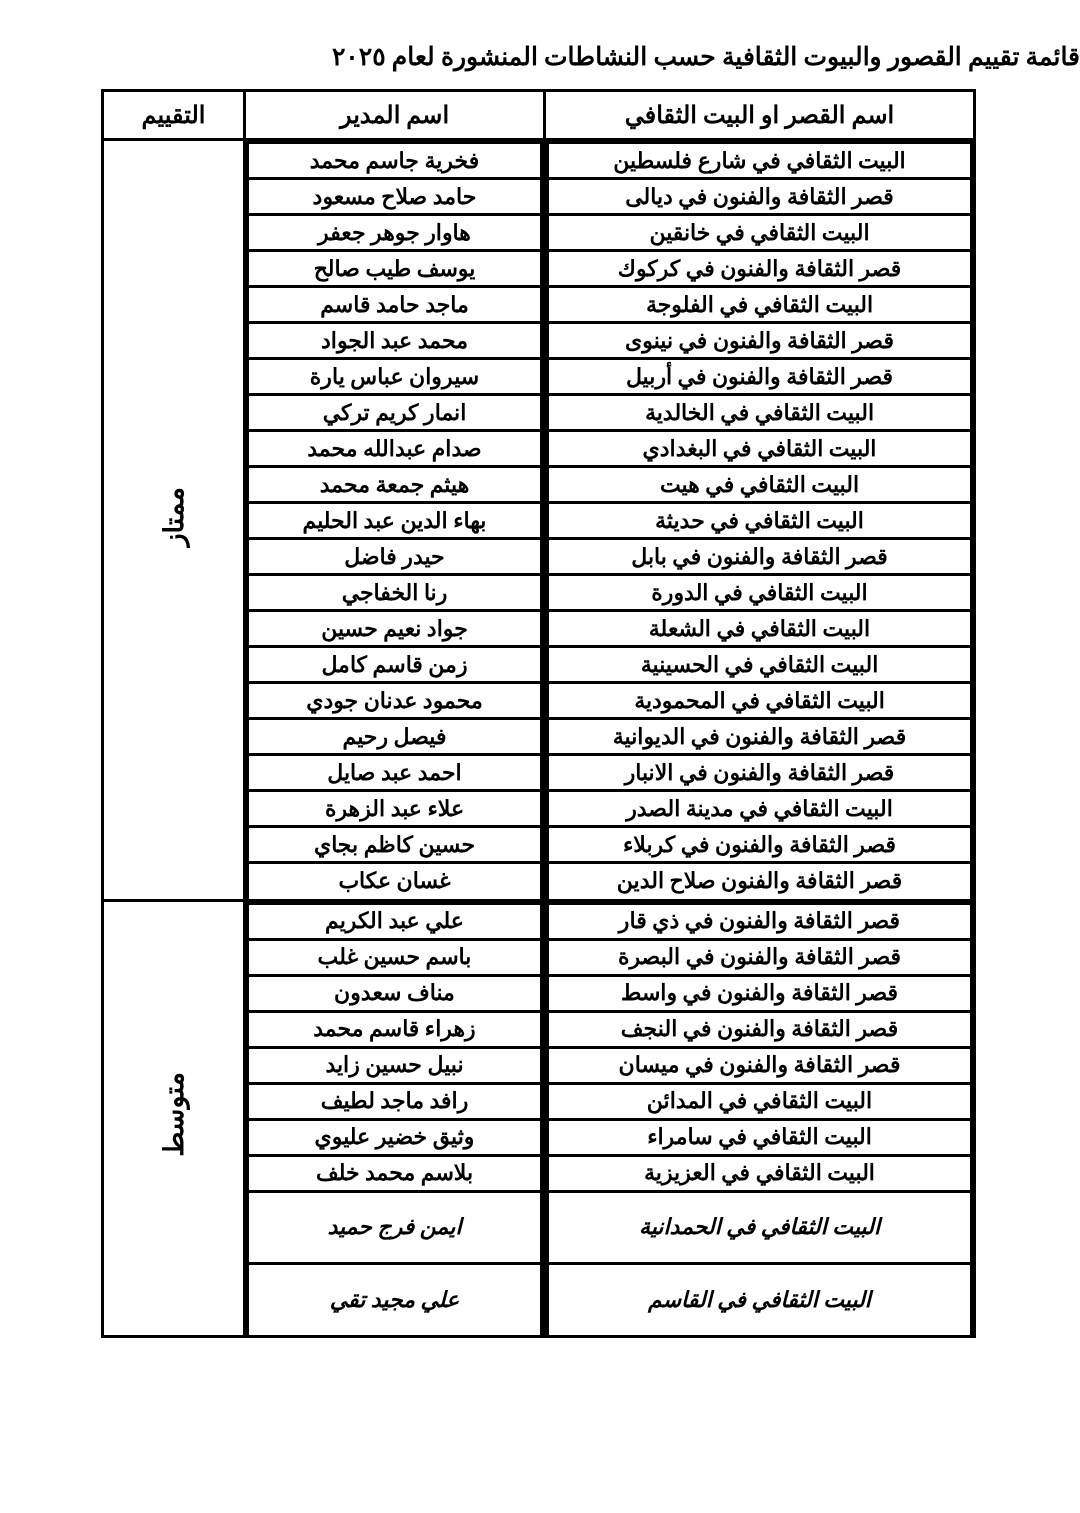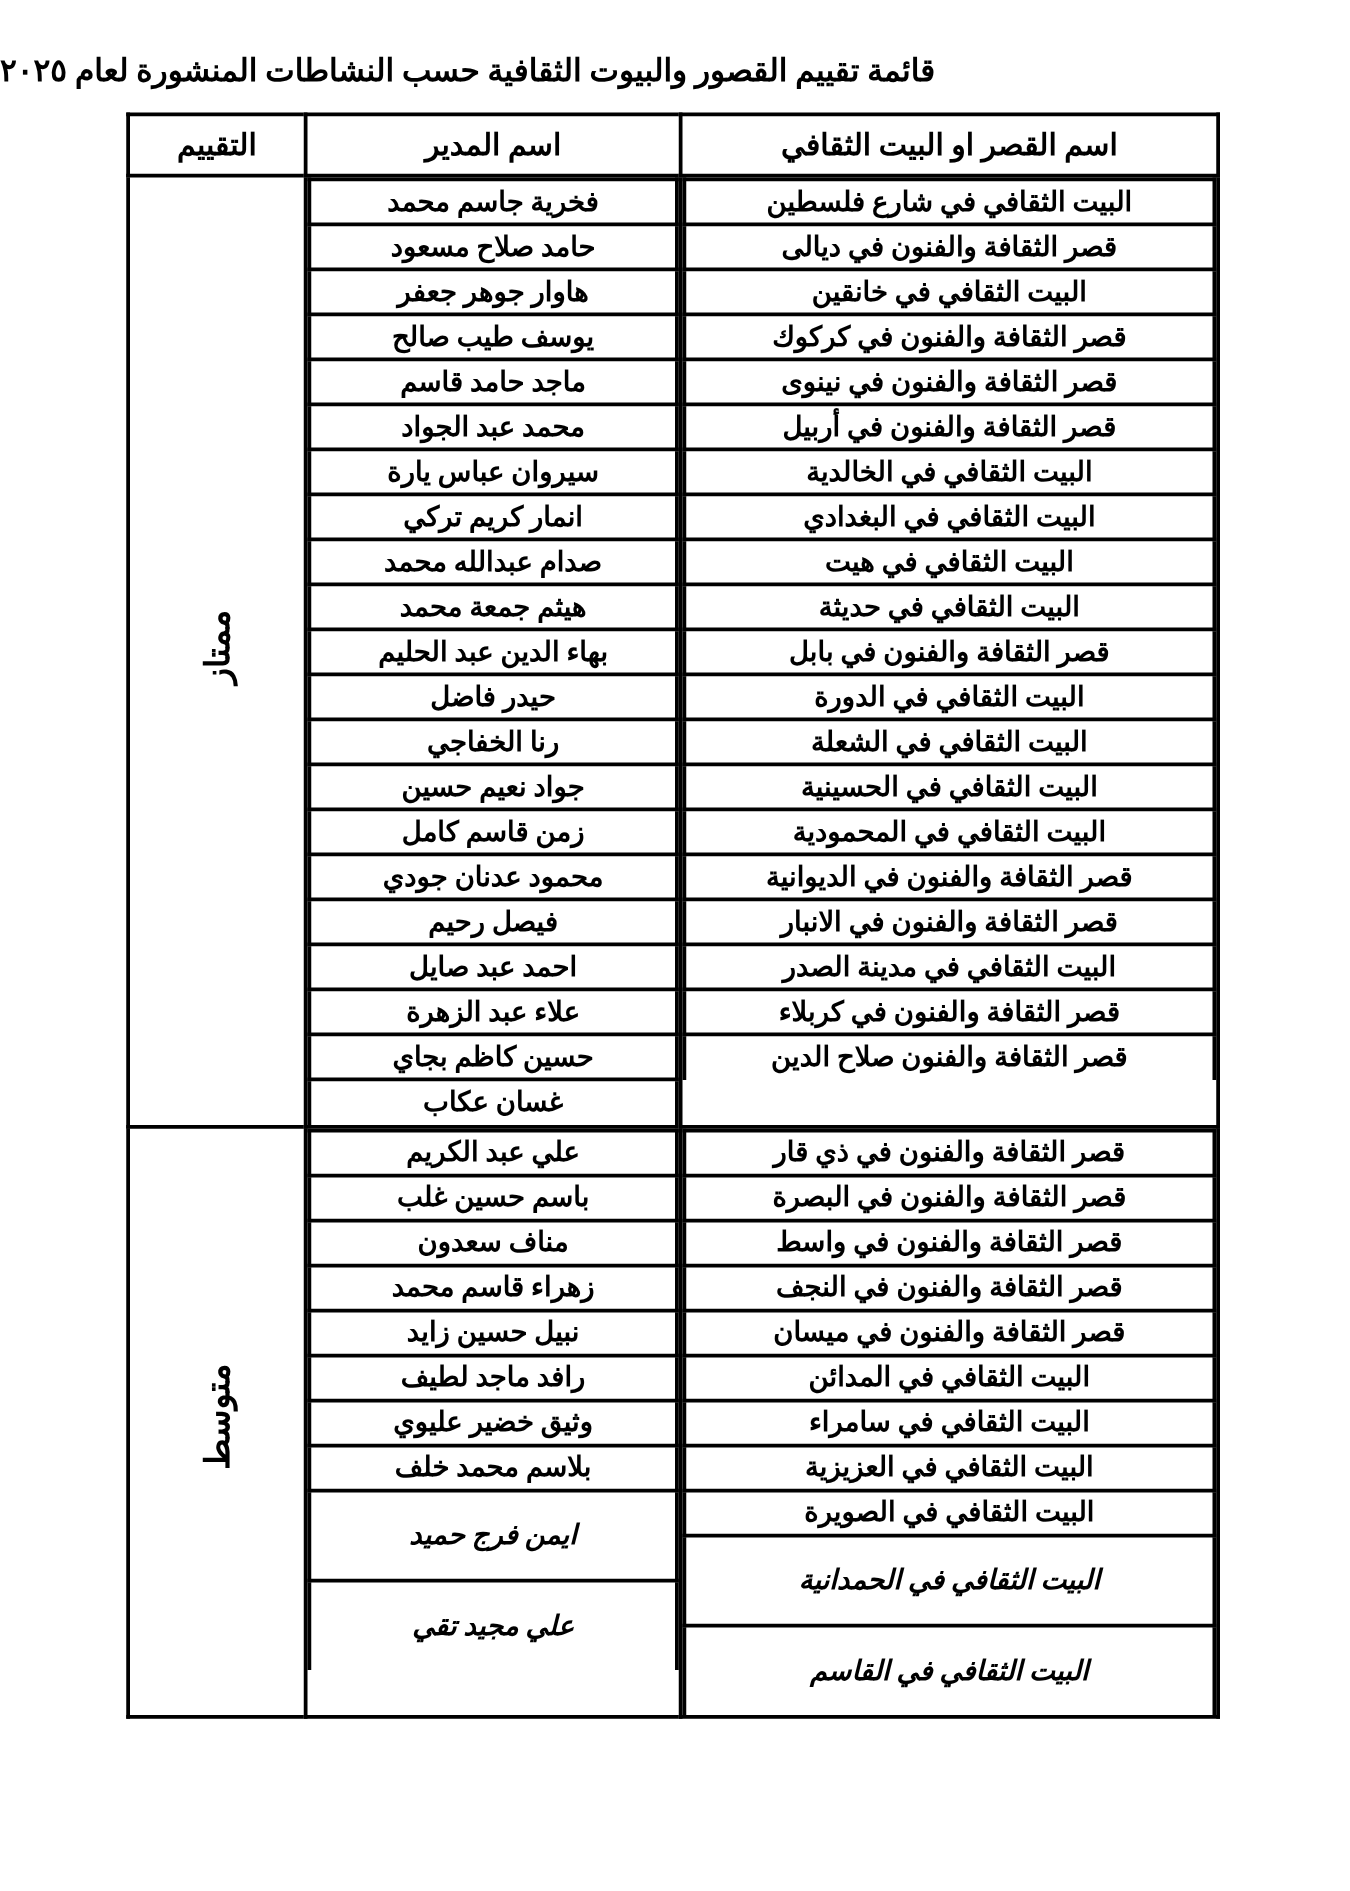--- a/index.html
+++ b/index.html
@@ -15,21 +15,21 @@
     position: relative;
     overflow: hidden;
   }
   .page {
     width: 1080px;
     height: 1513px;
     position: relative;
     box-sizing: border-box;
   }
   .doc-title {
-    text-align: left;
+    text-align: right;
     font-size: 25px;
     font-weight: bold;
     margin: 0;
     padding: 42px 0 18px 0;
     letter-spacing: 0px;
     direction: rtl;
   }
   .table-wrap {
     margin: 0 auto;
     width: 872px;
@@ -132,20 +132,23 @@
             <tr>
                     <td class="c-name">قصر الثقافة والفنون في ديالى</td>
                   </tr>
             <tr>
                     <td class="c-name">البيت الثقافي في خانقين</td>
                   </tr>
             <tr>
                     <td class="c-name">قصر الثقافة والفنون في كركوك</td>
                   </tr>
             <tr>
+                    <td class="c-name">البيت الثقافي في الفلوجة</td>
+                  </tr>
+            <tr>
                     <td class="c-name">قصر الثقافة والفنون في نينوى</td>
                   </tr>
             <tr>
                     <td class="c-name">قصر الثقافة والفنون في أربيل</td>
                   </tr>
             <tr>
                     <td class="c-name">البيت الثقافي في الخالدية</td>
                   </tr>
             <tr>
                     <td class="c-name">البيت الثقافي في البغدادي</td>
@@ -284,23 +287,20 @@
                   </tr>
             <tr>
                     <td class="c-name">البيت الثقافي في المدائن</td>
                   </tr>
             <tr>
                     <td class="c-name">البيت الثقافي في سامراء</td>
                   </tr>
             <tr>
                     <td class="c-name">البيت الثقافي في العزيزية</td>
                   </tr>
-            <tr>
-                    <td class="c-name">البيت الثقافي في الصويرة</td>
-                  </tr>
             <tr class="tall">
                     <td class="c-name">البيت الثقافي في الحمدانية</td>
                   </tr>
             <tr class="tall">
                     <td class="c-name">البيت الثقافي في القاسم</td>
                   </tr>
           </tbody>
               </table>
         </td>
         <td class="cell-pad sep-right">

